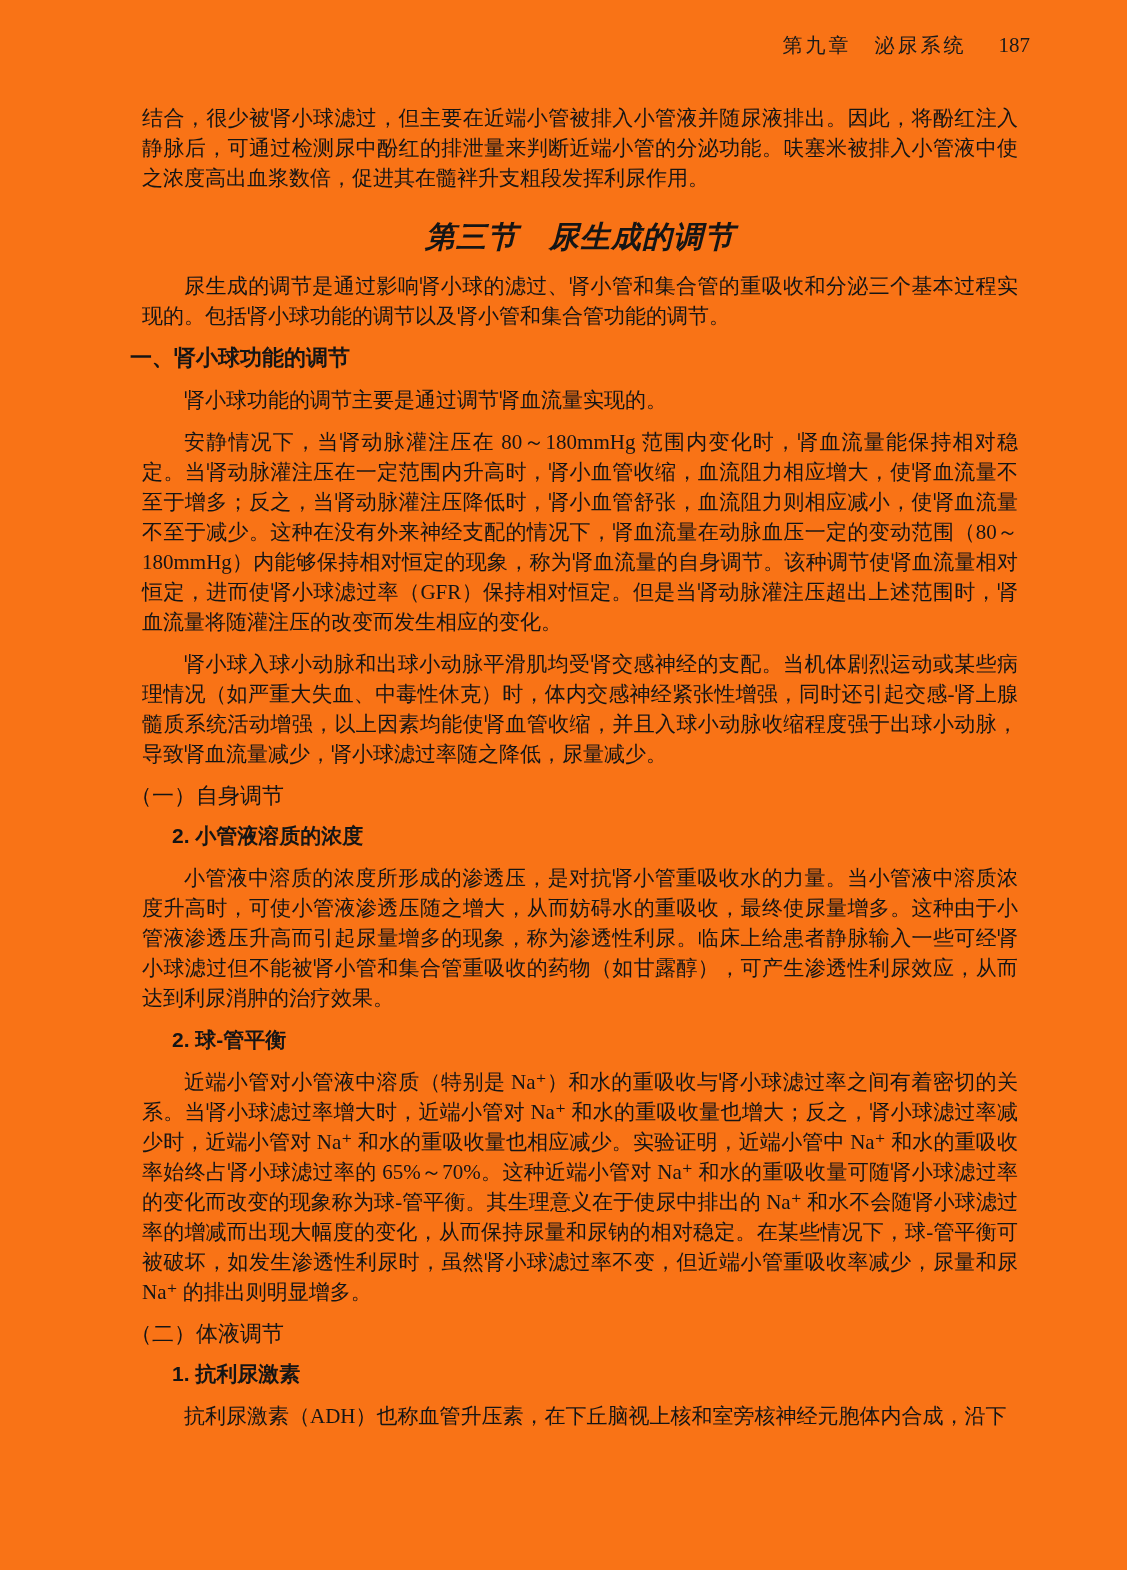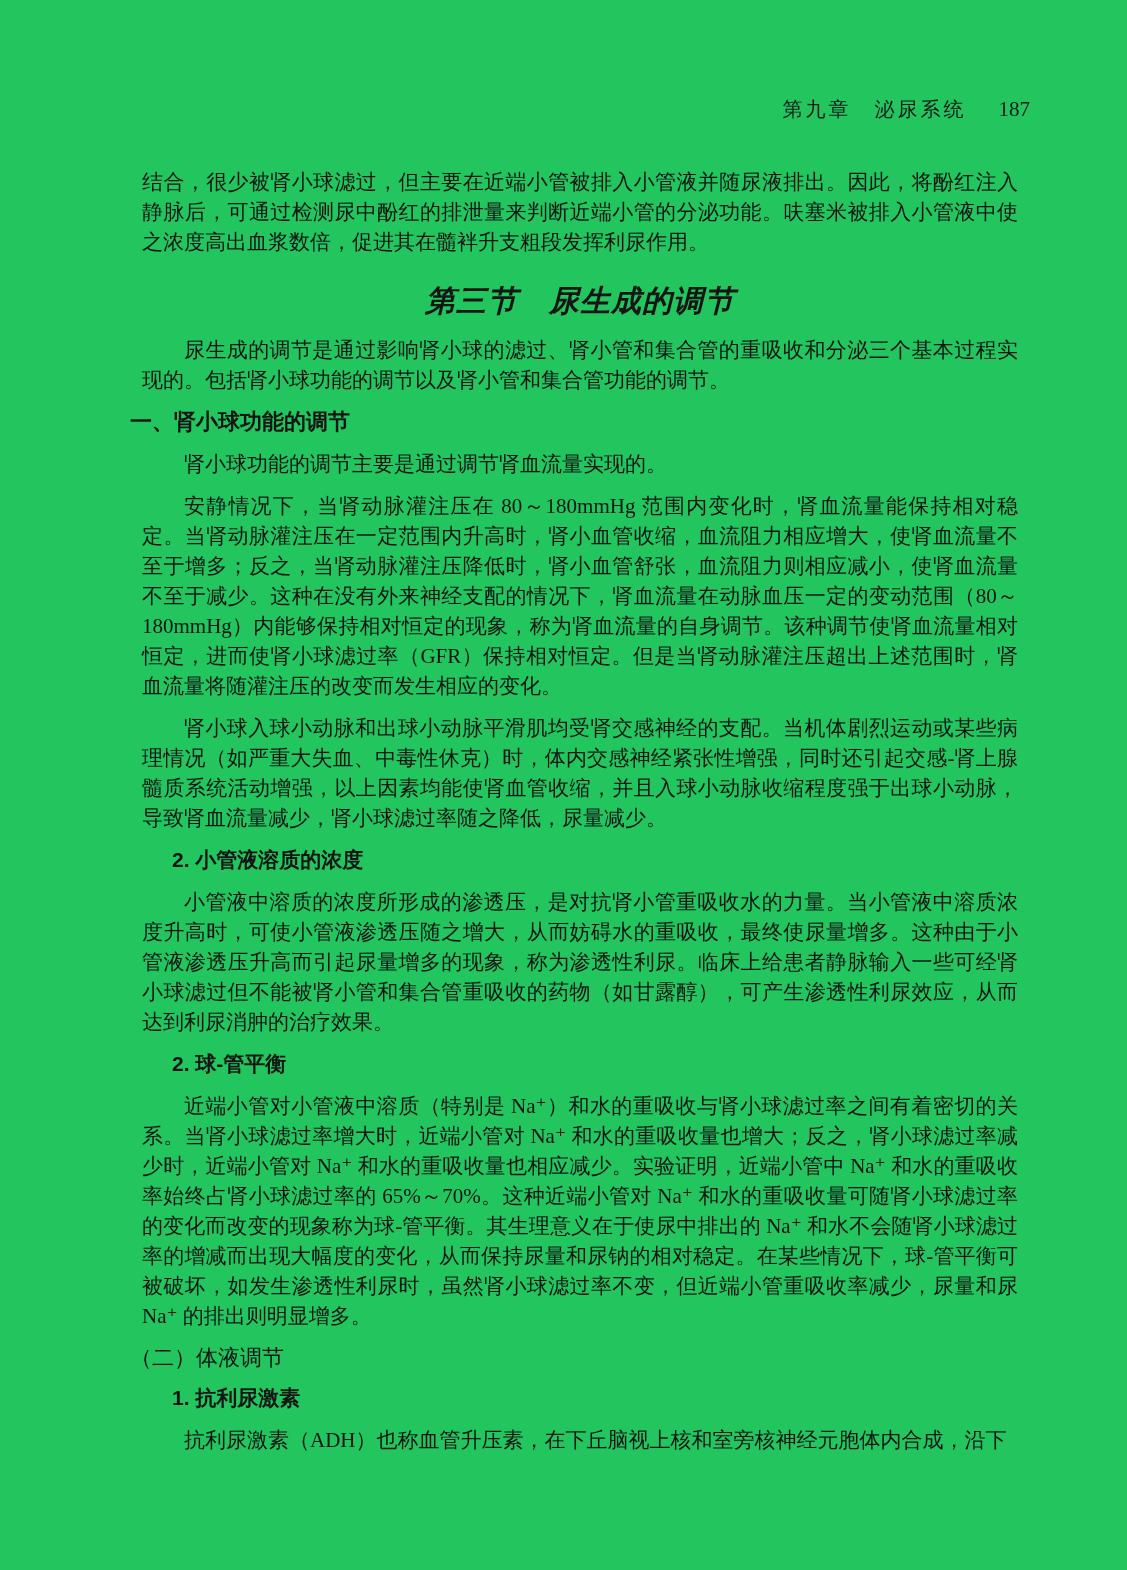--- a/index.html
+++ b/index.html
@@ -7,23 +7,23 @@
   body {
     width: 1127px;
     height: 1570px;
     background: #ffffff;
     color: #161616;
     font-family: "Liberation Serif", "DejaVu Serif", serif;
   }
   .page {
     width: 1127px;
     height: 1570px;
-    padding: 96px 97px 40px 130px;
+    padding: 32px 97px 40px 130px;
     overflow: hidden;
-    background: #22c55e;
+    background: #f97316;
   }
   .running-head {
     display: flex;
     justify-content: flex-end;
     align-items: baseline;
     gap: 32px;
     font-size: 20px;
     letter-spacing: 3px;
     margin-bottom: 44px;
     color: #1a1a1a;
@@ -85,20 +85,21 @@
     <span class="pagenum">187</span>
   </div>
   <div class="content">
       <p class="blk continuation">结合，很少被肾小球滤过，但主要在近端小管被排入小管液并随尿液排出。因此，将酚红注入静脉后，可通过检测尿中酚红的排泄量来判断近端小管的分泌功能。呋塞米被排入小管液中使之浓度高出血浆数倍，促进其在髓袢升支粗段发挥利尿作用。</p>
       <h2 class="blk section_title">第三节　尿生成的调节</h2>
       <p class="blk body">尿生成的调节是通过影响肾小球的滤过、肾小管和集合管的重吸收和分泌三个基本过程实现的。包括肾小球功能的调节以及肾小管和集合管功能的调节。</p>
       <h3 class="blk heading_major">一、肾小球功能的调节</h3>
       <p class="blk body">肾小球功能的调节主要是通过调节肾血流量实现的。</p>
       <p class="blk body">安静情况下，当肾动脉灌注压在 80～180mmHg 范围内变化时，肾血流量能保持相对稳定。当肾动脉灌注压在一定范围内升高时，肾小血管收缩，血流阻力相应增大，使肾血流量不至于增多；反之，当肾动脉灌注压降低时，肾小血管舒张，血流阻力则相应减小，使肾血流量不至于减少。这种在没有外来神经支配的情况下，肾血流量在动脉血压一定的变动范围（80～180mmHg）内能够保持相对恒定的现象，称为肾血流量的自身调节。该种调节使肾血流量相对恒定，进而使肾小球滤过率（GFR）保持相对恒定。但是当肾动脉灌注压超出上述范围时，肾血流量将随灌注压的改变而发生相应的变化。</p>
       <p class="blk body">肾小球入球小动脉和出球小动脉平滑肌均受肾交感神经的支配。当机体剧烈运动或某些病理情况（如严重大失血、中毒性休克）时，体内交感神经紧张性增强，同时还引起交感-肾上腺髓质系统活动增强，以上因素均能使肾血管收缩，并且入球小动脉收缩程度强于出球小动脉，导致肾血流量减少，肾小球滤过率随之降低，尿量减少。</p>
+      <h3 class="blk heading_paren">（一）自身调节</h3>
       <h3 class="blk heading_num">2. 小管液溶质的浓度</h3>
       <p class="blk body">小管液中溶质的浓度所形成的渗透压，是对抗肾小管重吸收水的力量。当小管液中溶质浓度升高时，可使小管液渗透压随之增大，从而妨碍水的重吸收，最终使尿量增多。这种由于小管液渗透压升高而引起尿量增多的现象，称为渗透性利尿。临床上给患者静脉输入一些可经肾小球滤过但不能被肾小管和集合管重吸收的药物（如甘露醇），可产生渗透性利尿效应，从而达到利尿消肿的治疗效果。</p>
       <h3 class="blk heading_num">2. 球-管平衡</h3>
       <p class="blk body">近端小管对小管液中溶质（特别是 Na⁺）和水的重吸收与肾小球滤过率之间有着密切的关系。当肾小球滤过率增大时，近端小管对 Na⁺ 和水的重吸收量也增大；反之，肾小球滤过率减少时，近端小管对 Na⁺ 和水的重吸收量也相应减少。实验证明，近端小管中 Na⁺ 和水的重吸收率始终占肾小球滤过率的 65%～70%。这种近端小管对 Na⁺ 和水的重吸收量可随肾小球滤过率的变化而改变的现象称为球-管平衡。其生理意义在于使尿中排出的 Na⁺ 和水不会随肾小球滤过率的增减而出现大幅度的变化，从而保持尿量和尿钠的相对稳定。在某些情况下，球-管平衡可被破坏，如发生渗透性利尿时，虽然肾小球滤过率不变，但近端小管重吸收率减少，尿量和尿 Na⁺ 的排出则明显增多。</p>
       <h3 class="blk heading_paren">（二）体液调节</h3>
       <h3 class="blk heading_num">1. 抗利尿激素</h3>
       <p class="blk body">抗利尿激素（ADH）也称血管升压素，在下丘脑视上核和室旁核神经元胞体内合成，沿下</p>
     </div>
 </div>
 

